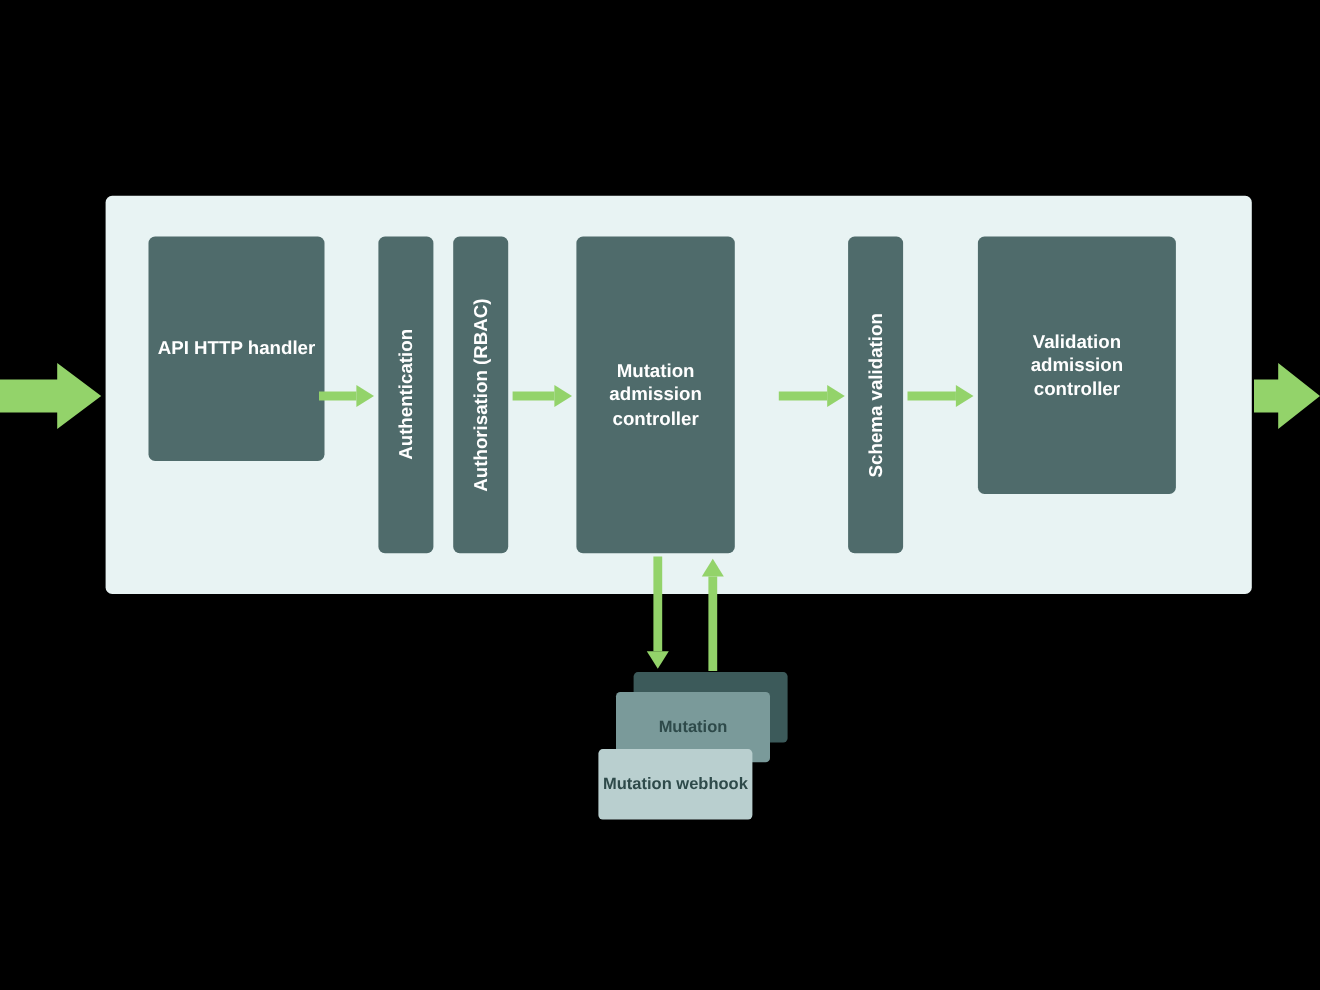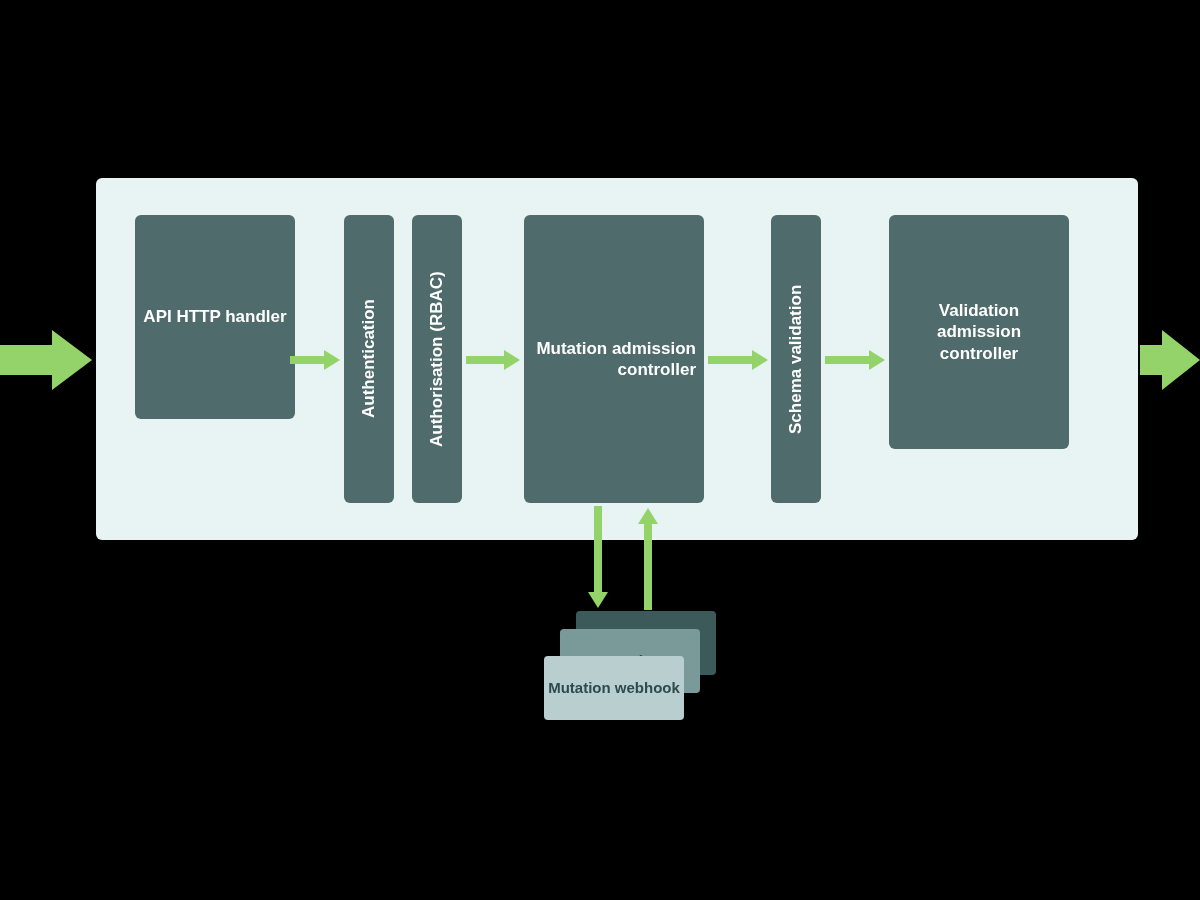--- a/index.html
+++ b/index.html
@@ -57,39 +57,39 @@
   </div>
 
   <div class="box vertical" style="left:344px; top:215px; width:50px; height:288px;">
     <span>Authentication</span>
   </div>
 
   <div class="box vertical" style="left:412px; top:215px; width:50px; height:288px;">
     <span>Authorisation (RBAC)</span>
   </div>
 
-  <div class="box" style="left:524px; top:215px; width:180px; height:288px;text-align:right;">
+  <div class="box" style="left:524px; top:215px; width:144px; height:288px;">
     <span>Mutation admission controller</span>
   </div>
 
   <div class="box vertical" style="left:771px; top:215px; width:50px; height:288px;">
     <span>Schema validation</span>
   </div>
 
   <div class="box" style="left:889px; top:215px; width:180px; height:234px;">
     <span>Validation admission controller</span>
   </div>
 
   <div class="webhook" style="left:576px; top:611px; background:#3c5a5a; color:#e8f3f3;">
     <span>Mutation</span>
   </div>
   <div class="webhook" style="left:560px; top:629px; background:#7a9a9a;">
     <span>Mutation</span>
   </div>
-  <div class="webhook" style="left:544px; top:656px; background:#b9cfcf;">
+  <div class="webhook" style="left:544px; top:681px; background:#b9cfcf;">
     <span>Mutation webhook</span>
   </div>
 
   <svg class="arrow" style="left:0; top:330px; width:96px; height:60px;">
     <polygon points="0,15 52,15 52,0 92,30 52,60 52,45 0,45" fill="#93d36a"></polygon>
   </svg>
 
   <svg class="arrow" style="left:290px; top:348px; width:50px; height:24px;">
     <line x1="0" y1="12" x2="34" y2="12" stroke="#93d36a" stroke-width="8"></line>
     <polygon points="34,2 50,12 34,22" fill="#93d36a"></polygon>

